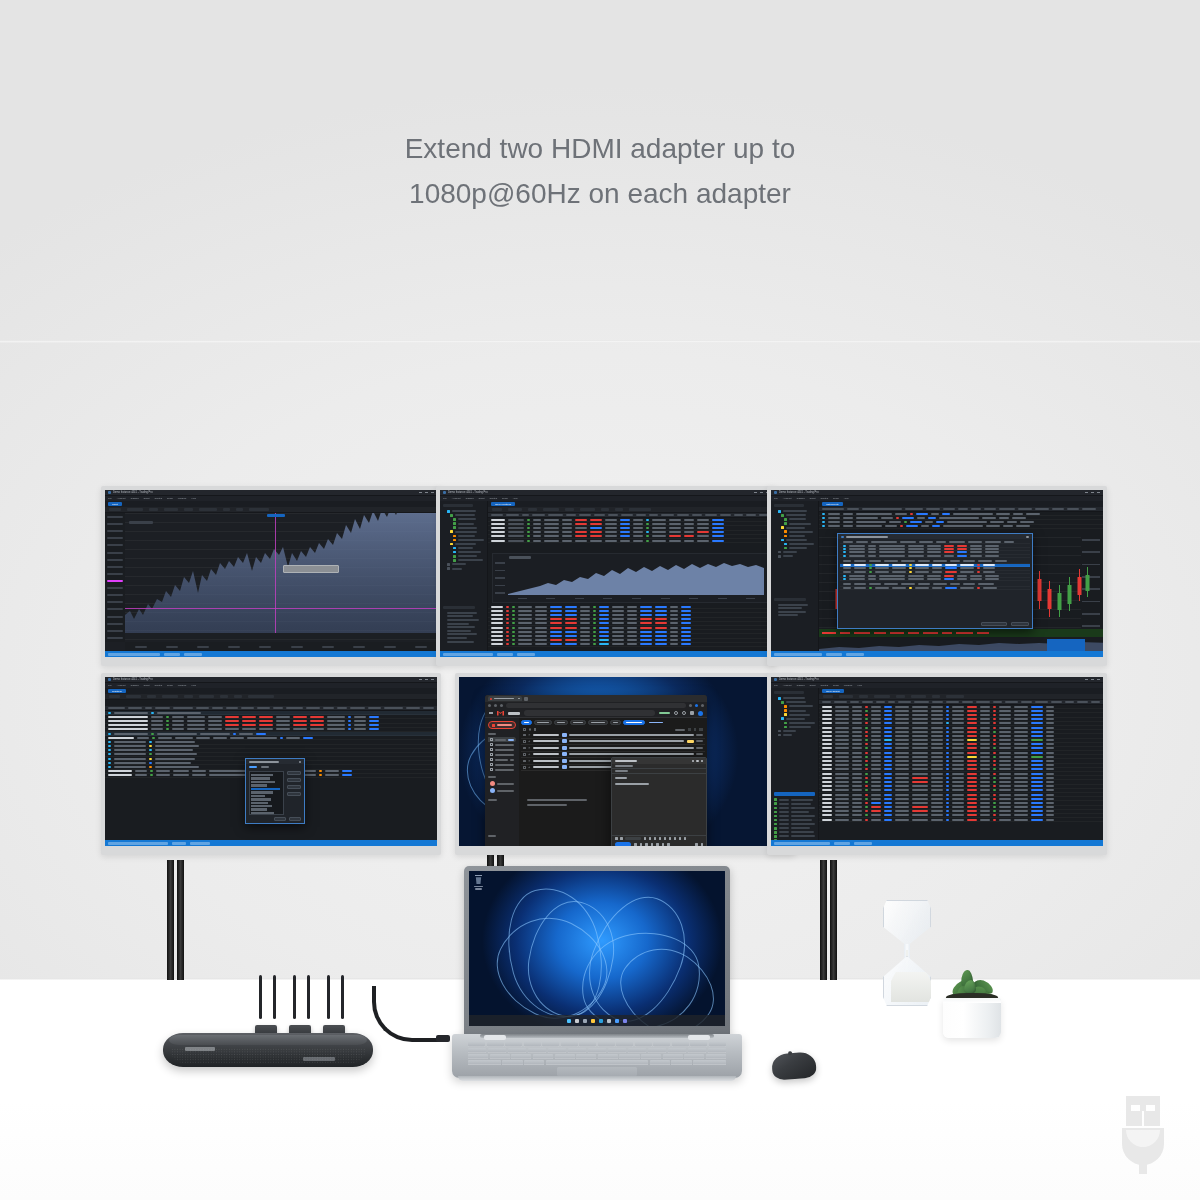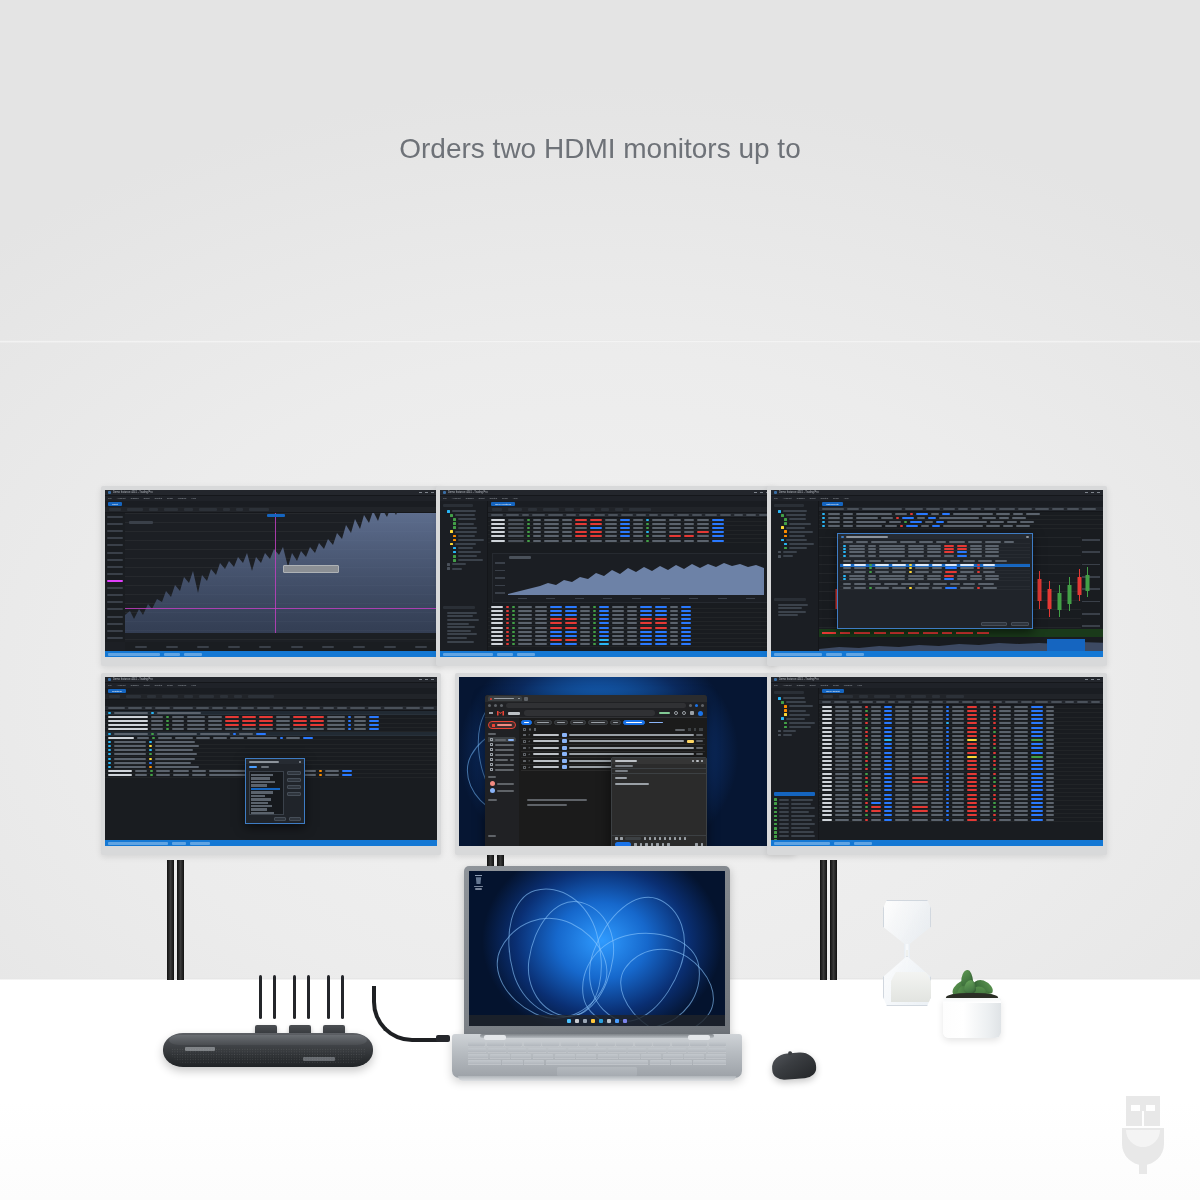--- a/index.html
+++ b/index.html
@@ -294,21 +294,22 @@
   <div class="wall"></div>
   <div class="wall-seam"></div>
   <div class="desk"></div>
   <div class="desk-edge"></div>
 </div>
 
 <div class="heading-block">
   <div class="headline">
   </div>
   <div class="subhead">
-    <div>Orders two HDMI monitors up to</div>
+    <div>Extend two HDMI adapter up to</div>
+    <div>1080p@60Hz on each adapter</div>
   </div>
 </div>
 
 <div class="stand" style="left:167px;top:860px;height:120px;"></div>
 <div class="stand" style="left:177px;top:860px;height:120px;"></div>
 <div class="stand" style="left:487px;top:855px;height:45px;"></div>
 <div class="stand" style="left:497px;top:855px;height:45px;"></div>
 <div class="stand" style="left:820px;top:860px;height:120px;"></div>
 <div class="stand" style="left:830px;top:860px;height:120px;"></div>
 

